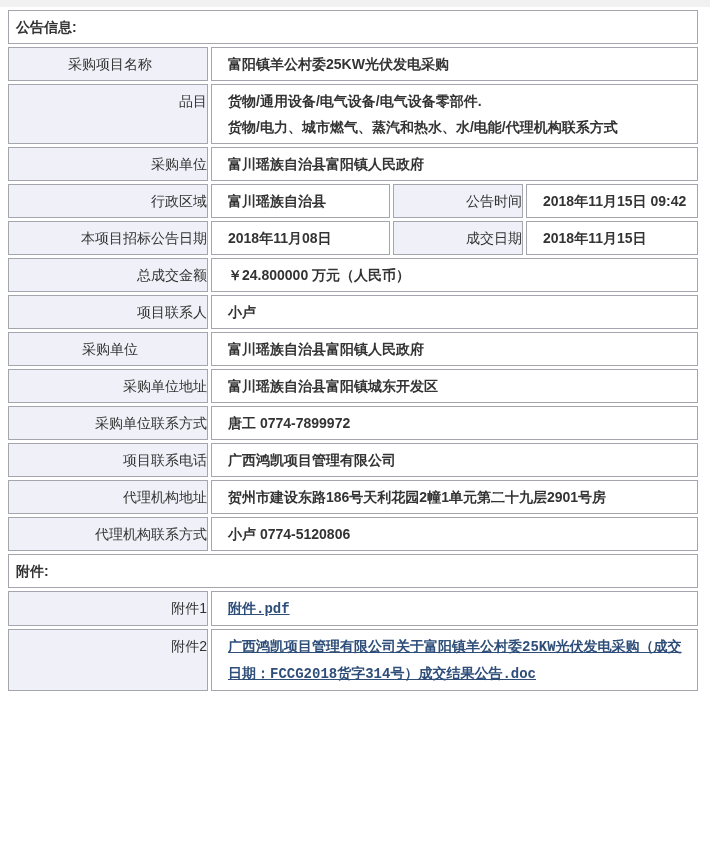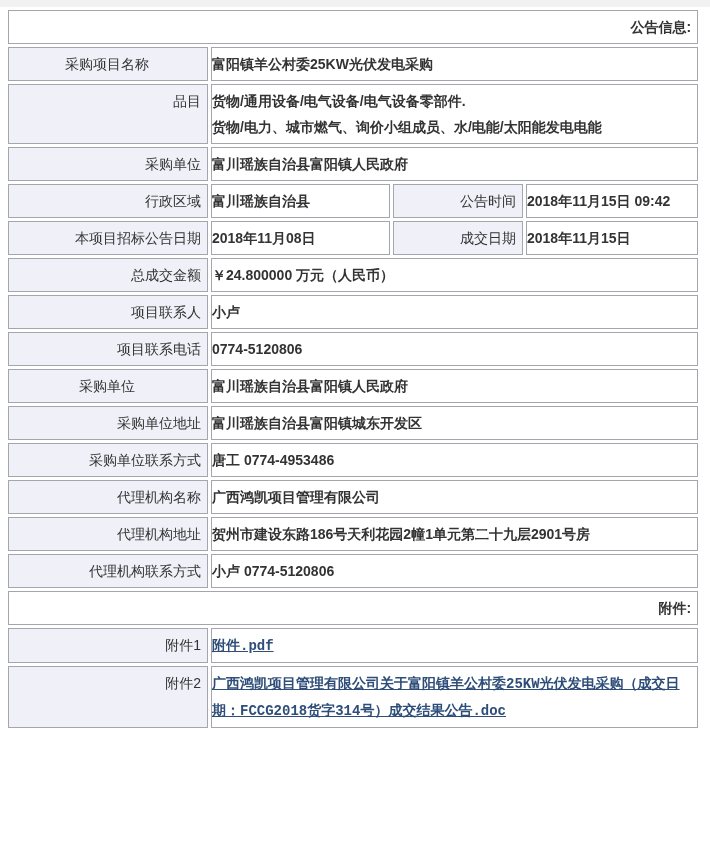--- a/index.html
+++ b/index.html
@@ -33,37 +33,37 @@
     border: 1px solid var(--border, #a5a5ad);
     line-height: 26px;
     vertical-align: top;
     padding: 3px 6px;
     word-break: break-all;
     overflow-wrap: break-word;
   }
   td.section-header {
     background: #ffffff;
     font-weight: bold;
-    text-align: right;
+    text-align: left;
     padding-left: 7px;
   }
   td.label {
     background: var(--label_bg, #f0f0f8);
     text-align: right;
-    padding-right: 6px;
+    padding-right: 0;
     padding-left: 4px;
     font-weight: normal;
   }
   td.label.center {
     text-align: center;
   }
   td.value {
     background: #ffffff;
     font-weight: bold;
-    padding-left: 0;
+    padding-left: 16px;
   }
   a.attachment-link {
     color: var(--link, #2e4e79);
     text-decoration: underline;
     font-weight: bold;
     font-family: Liberation Mono, monospace;
   }
 </style>
 </head>
 <body>
@@ -85,21 +85,21 @@
 
     <tr>
       <td class="label center">采购项目名称</td>
       <td class="value" colspan="3">富阳镇羊公村委25KW光伏发电采购</td>
     </tr>
 
     <tr>
       <td class="label">品目</td>
       <td class="value" colspan="3">
         <div>货物/通用设备/电气设备/电气设备零部件.</div>
-        <div>货物/电力、城市燃气、询价小组成员、水/电能/太阳能发电电能</div>
+        <div>货物/电力、城市燃气、蒸汽和热水、水/电能/代理机构联系方式</div>
       </td>
     </tr>
 
     <tr>
       <td class="label">采购单位</td>
       <td class="value" colspan="3">富川瑶族自治县富阳镇人民政府</td>
     </tr>
 
     <tr>
       <td class="label">行政区域</td>
@@ -120,42 +120,38 @@
       <td class="label">总成交金额</td>
       <td class="value" colspan="3">￥24.800000 万元（人民币）</td>
     </tr>
 
 
     <tr>
       <td class="label">项目联系人</td>
       <td class="value" colspan="3">小卢</td>
     </tr>
 
-    <tr>
-      <td class="label">项目联系电话</td>
-      <td class="value" colspan="3">0774-5120806</td>
-    </tr>
 
     <tr>
       <td class="label center">采购单位</td>
       <td class="value" colspan="3">富川瑶族自治县富阳镇人民政府</td>
     </tr>
 
     <tr>
       <td class="label">采购单位地址</td>
       <td class="value" colspan="3">富川瑶族自治县富阳镇城东开发区</td>
     </tr>
 
     <tr>
       <td class="label">采购单位联系方式</td>
-      <td class="value" colspan="3">唐工 0774-4953486</td>
+      <td class="value" colspan="3">唐工 0774-7899972</td>
     </tr>
 
     <tr>
-      <td class="label">代理机构名称</td>
+      <td class="label">项目联系电话</td>
       <td class="value" colspan="3">广西鸿凯项目管理有限公司</td>
     </tr>
 
     <tr>
       <td class="label">代理机构地址</td>
       <td class="value" colspan="3">贺州市建设东路186号天利花园2幢1单元第二十九层2901号房</td>
     </tr>
 
     <tr>
       <td class="label">代理机构联系方式</td>

